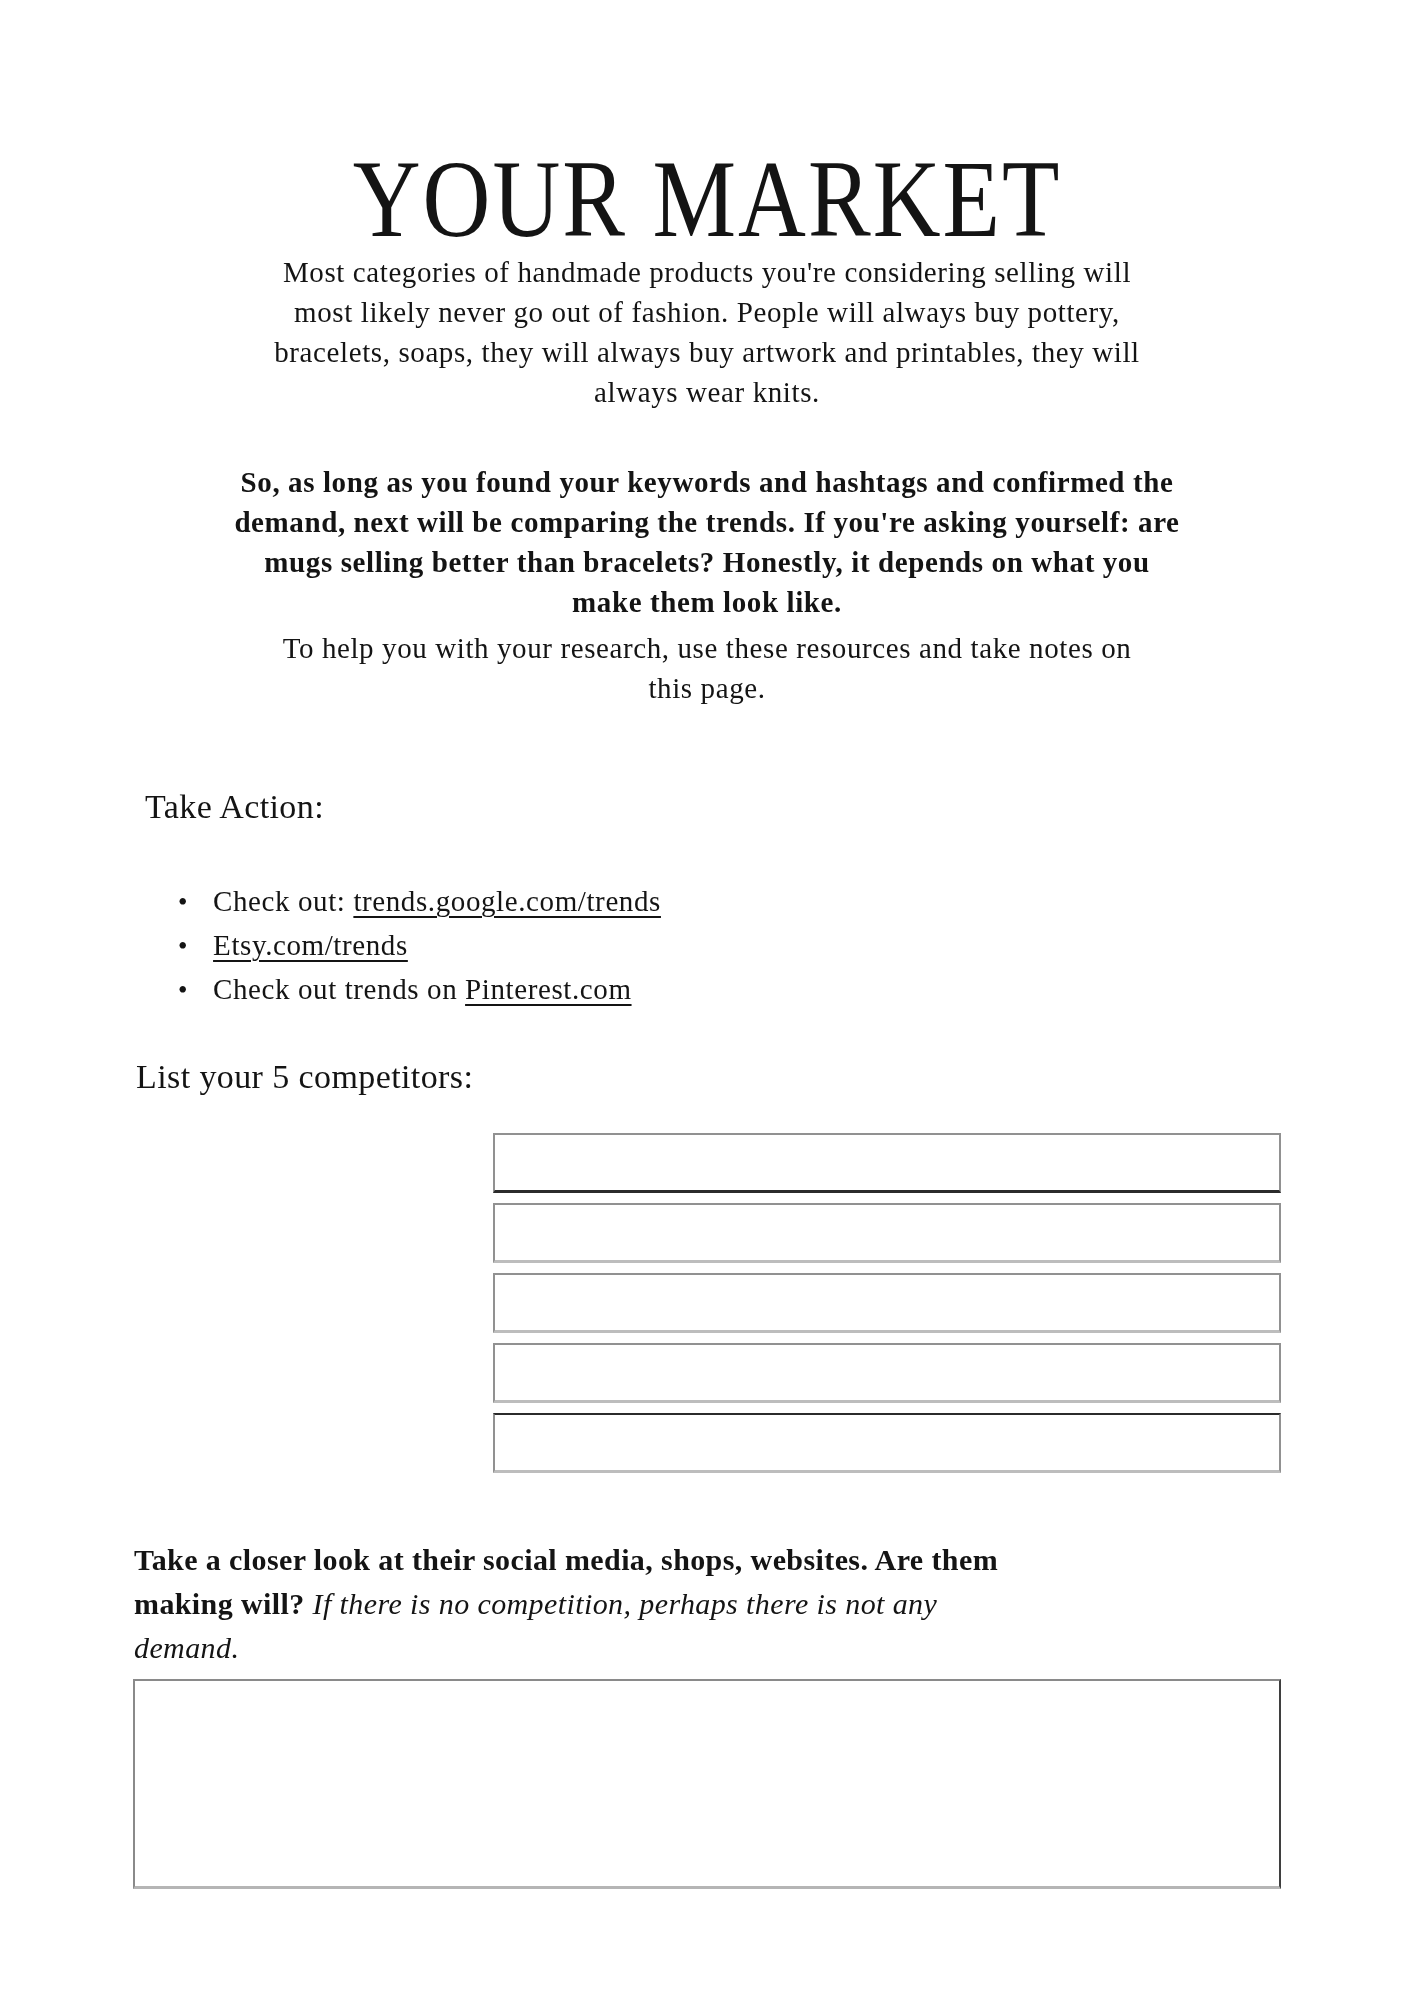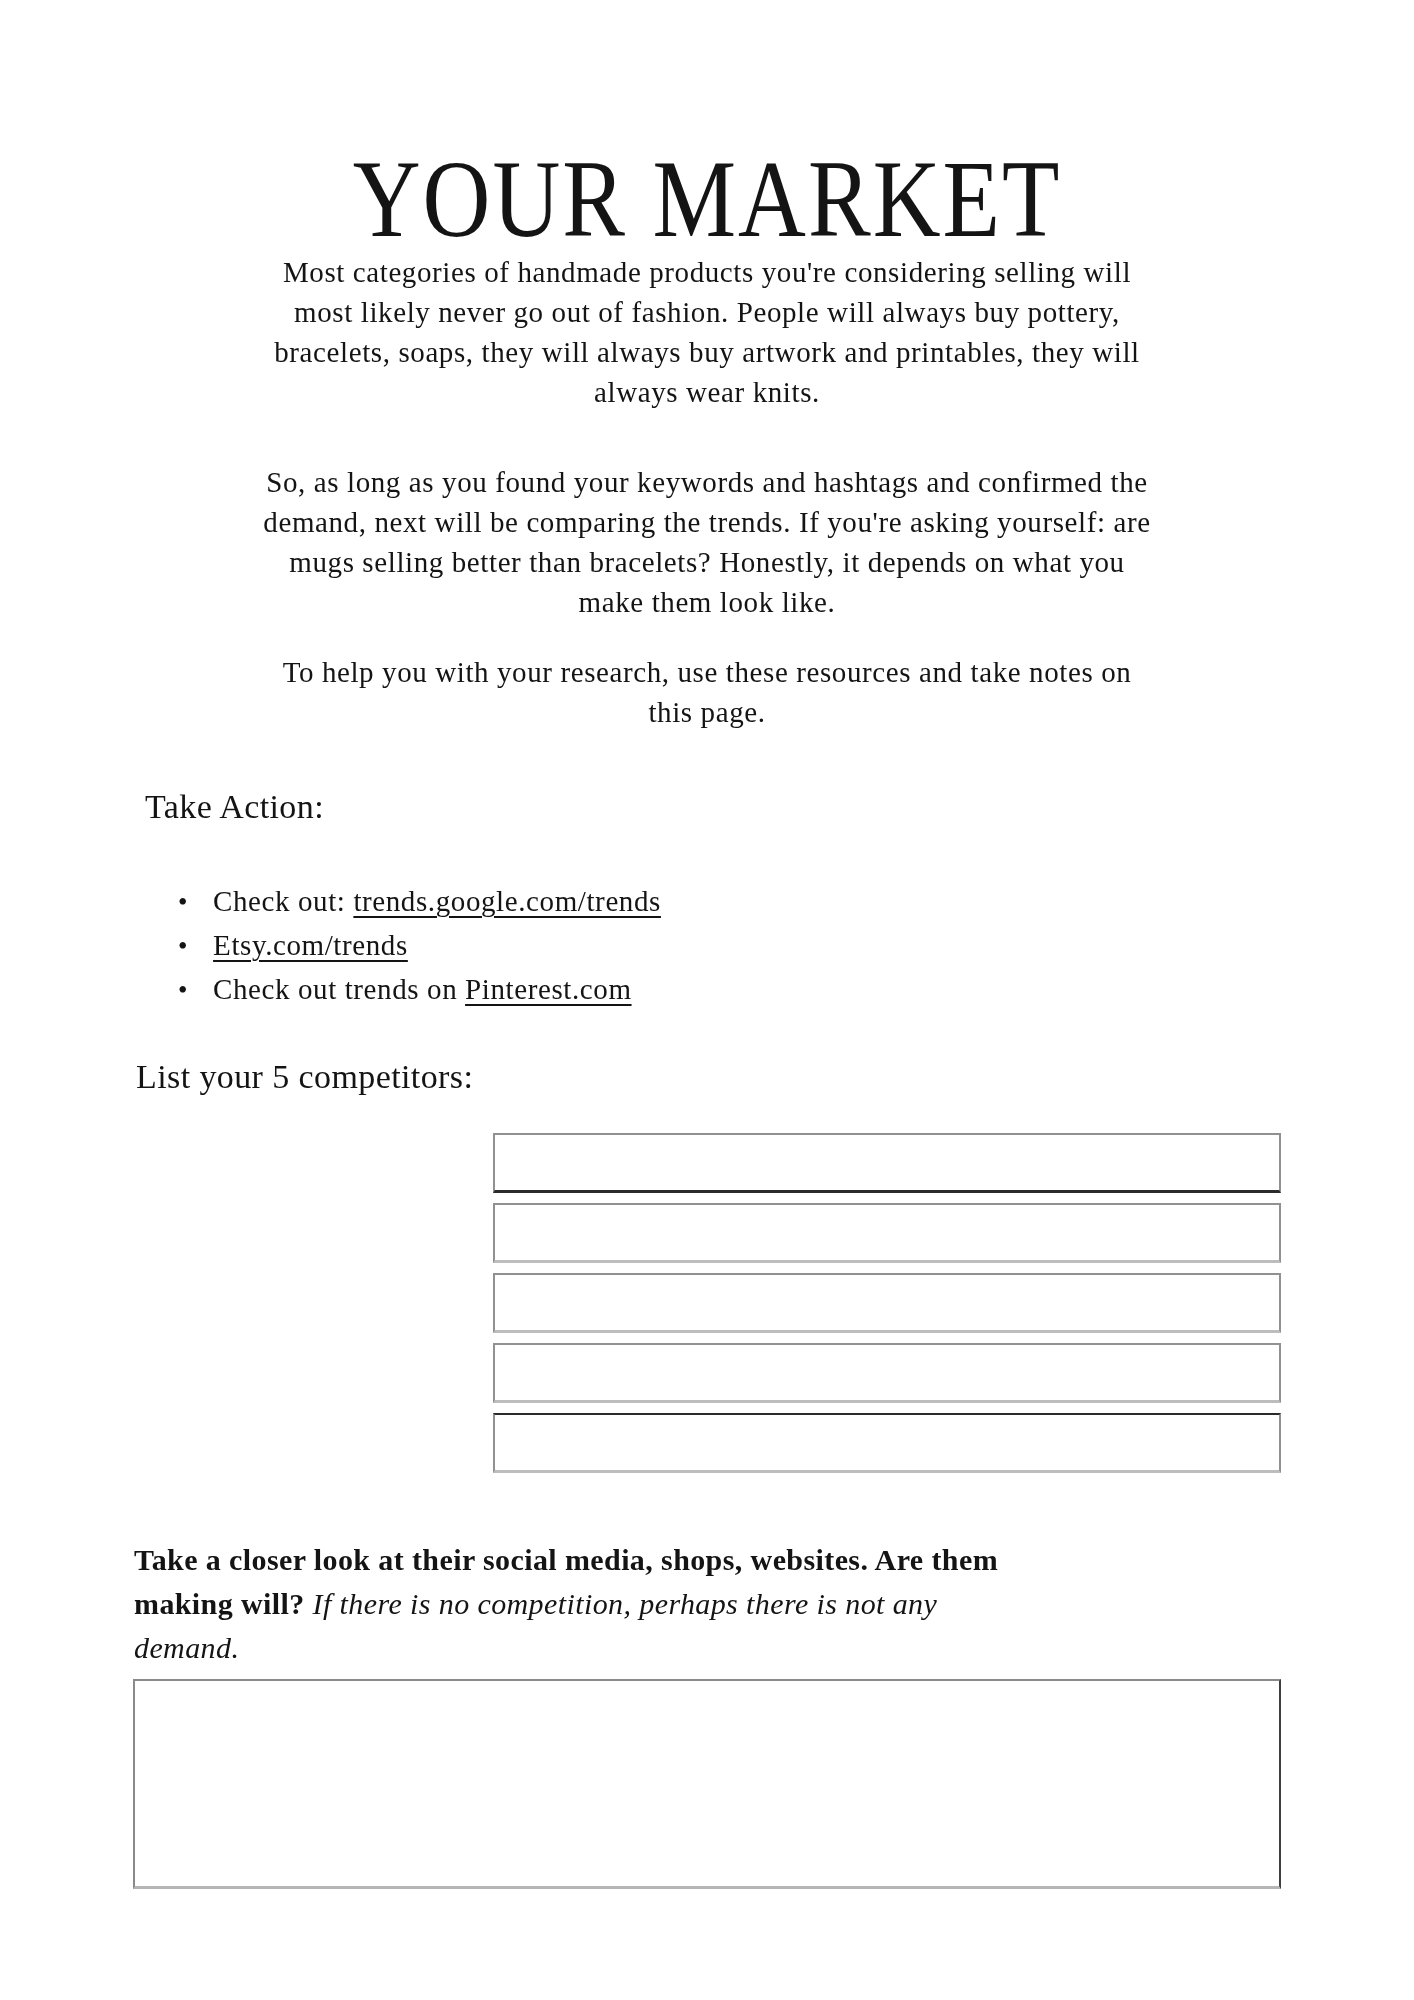--- a/index.html
+++ b/index.html
@@ -18,22 +18,22 @@
     font-size:94px; font-weight:400; letter-spacing:2px;
     transform:scaleY(1.18); transform-origin:top center;
     white-space:nowrap;
   }
   .para-center {
     position:absolute; left:0; right:0;
     text-align:center;
     font-size:29px; line-height:40px; letter-spacing:0.6px;
   }
   .p1 { top:252px; }
-  .p2 { top:462px; }
-  .p3 { top:652px; }
+  .p2 { top:462px;font-weight:bold; }
+  .p3 { top:628px; }
   .section-heading {
     position:absolute;
     font-size:34px; font-weight:400; letter-spacing:0.4px;
   }
   .take-action-heading { left:145px; top:788px; }
   .competitors-heading { left:136px; top:1058px; }
   .bullets {
     position:absolute; left:178px; top:880px;
     font-size:29px; letter-spacing:0.6px;
   }

